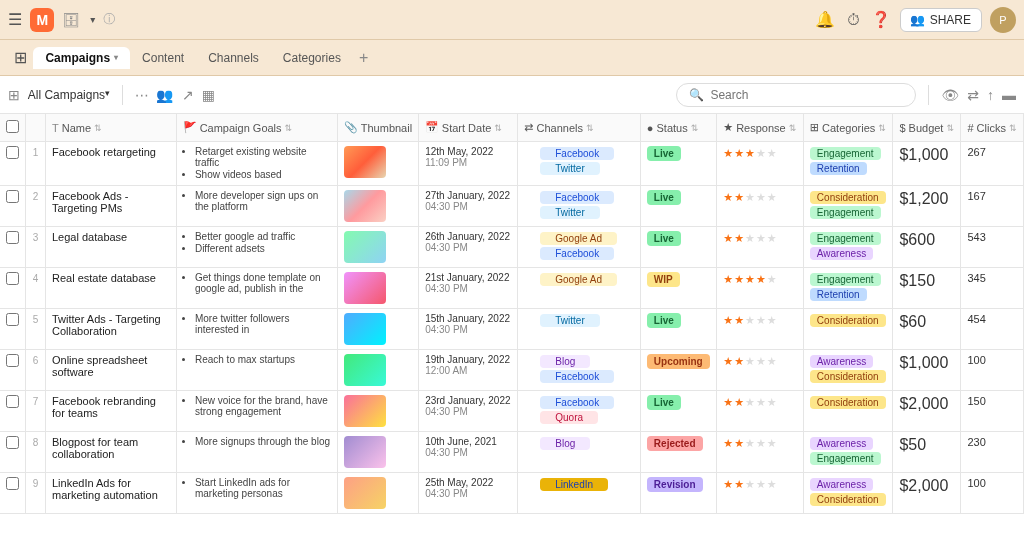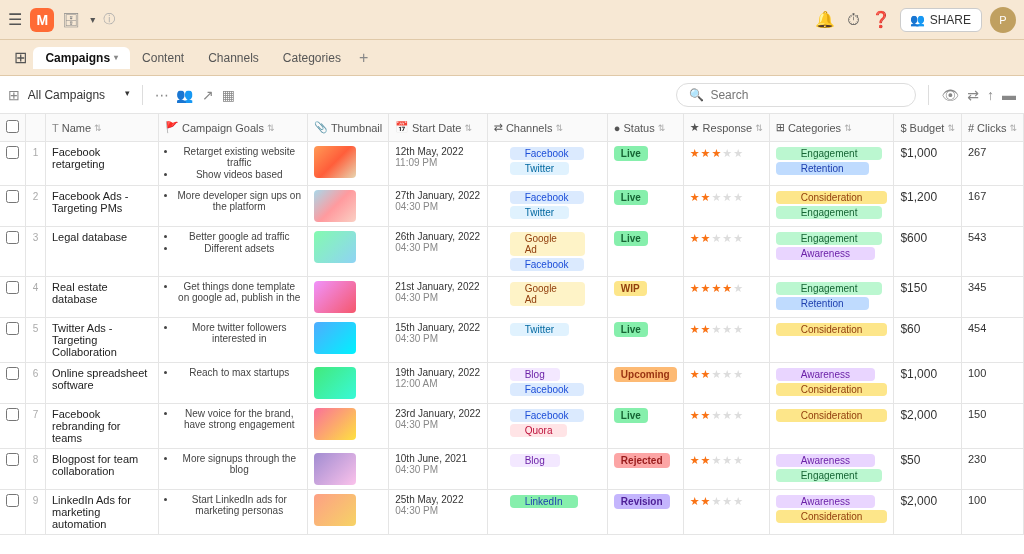--- a/index.html
+++ b/index.html
@@ -47,21 +47,21 @@
     
     .toolbar {
       display: flex;
       align-items: center;
       height: 38px;
       padding: 0 8px;
       border-bottom: 1px solid #e5e5e5;
       gap: 8px;
       background: #fff;
     }
-    .toolbar .all-campaigns { font-size: 12px; color: #333; font-weight: 500; display: flex; gap: 20px; cursor: pointer; }
+    .toolbar .all-campaigns { font-size: 12px; color: #333; font-weight: 500; display: flex; gap: 0; cursor: pointer; }
     .toolbar-spacer { flex: 1; }
     .search-box {
       display: flex; align-items: center;
       border: 1px solid #ddd; border-radius: 20px;
       padding: 4px 12px; gap: 6px;
       width: 240px; background: #fff;
     }
     .search-box input { border: none; outline: none; font-size: 12px; width: 100%; color: #555; }
 
     
@@ -84,63 +84,63 @@
       border-bottom: 1px solid #e5e5e5;
       border-right: 1px solid #e5e5e5;
       padding: 4px 6px;
       font-size: 11px;
       color: #333;
       vertical-align: top;
     }
     .check-col { width: 20px; text-align: center; }
     .name-cell { font-size: 11px; color: #222; font-weight: 500; min-width: 100px; max-width: 130px; }
     .goals-cell { font-size: 10px; color: #444; min-width: 140px; max-width: 160px; }
-    .goals-cell ul { padding-left: 12px; text-align: center; }
+    .goals-cell ul { padding-left: 12px; }
     .goals-cell li { margin-bottom: 1px; }
     .thumb-cell { width: 50px; }
 
     
     .thumb-box { width: 42px; height: 32px; border-radius: 4px; overflow: hidden; display: flex; flex-direction: column; }
 
     .date-cell { font-size: 10px; white-space: nowrap; min-width: 90px; }
     .date-cell .time { color: #888; }
     .channel-cell { min-width: 80px; }
     .channel-pill {
       display: inline-block; border-radius: 4px; padding: 1px 15px;
       font-size: 10px; font-weight: 500; margin: 1px 16px;
     }
     .ch-facebook { background: #dbeafe; color: #1d4ed8; }
     .ch-twitter { background: #e0f2fe; color: #0369a1; }
     .ch-google { background: #fef3c7; color: #92400e; }
     .ch-blog { background: #f3e8ff; color: #6b21a8; }
     .ch-quora { background: #ffe4e6; color: #be123c; }
-    .ch-linkedin { background: #86efac; color: #1e40af; }
+    .ch-linkedin { background: #eab308; color: #1e40af; }
 
     .status-pill {
       display: inline-block; border-radius: 4px; padding: 2px 7px;
       font-size: 10px; font-weight: 600; white-space: nowrap;
     }
     .st-live { background: #86efac; color: #166534; }
     .st-wip { background: #fde68a; color: #92400e; }
     .st-upcoming { background: #fdba74; color: #9a3412; }
     .st-rejected { background: #fca5a5; color: #991b1b; }
     .st-revision { background: #c4b5fd; color: #4c1d95; }
 
     .response-cell { white-space: nowrap; color: #f97316; font-size: 12px; letter-spacing: 1px; }
 
     .cat-pill {
-      display: inline-block; border-radius: 4px; padding: 1px 25px;
+      display: inline-block; border-radius: 4px; padding: 1px 7px;
       font-size: 10px; font-weight: 500; margin: 1px 0; white-space: nowrap;
     }
     .cat-engagement { background: #bbf7d0; color: #166534; }
     .cat-retention { background: #bfdbfe; color: #1e40af; }
     .cat-consideration { background: #fde68a; color: #92400e; }
     .cat-awareness { background: #e9d5ff; color: #6b21a8; }
 
-    .budget-cell { font-size: 12px; white-space: nowrap; }
+    .budget-cell { font-size: 16px; white-space: nowrap; }
     .clicks-cell { font-size: 11px; }
 
     .sort-icon { color: #aaa; font-size: 9px; }
 
     
     .t1 { background: linear-gradient(135deg, #ff9a56 0%, #ff5e3a 50%, #e8d5b0 100%); }
     .t2 { background: linear-gradient(135deg, #a8d8ea 0%, #ff9a9e 50%, #fad0c4 100%); }
     .t3 { background: linear-gradient(135deg, #84fab0 0%, #8fd3f4 100%); }
     .t4 { background: linear-gradient(135deg, #f093fb 0%, #f5576c 100%); }
     .t5 { background: linear-gradient(135deg, #4facfe 0%, #00f2fe 100%); }

